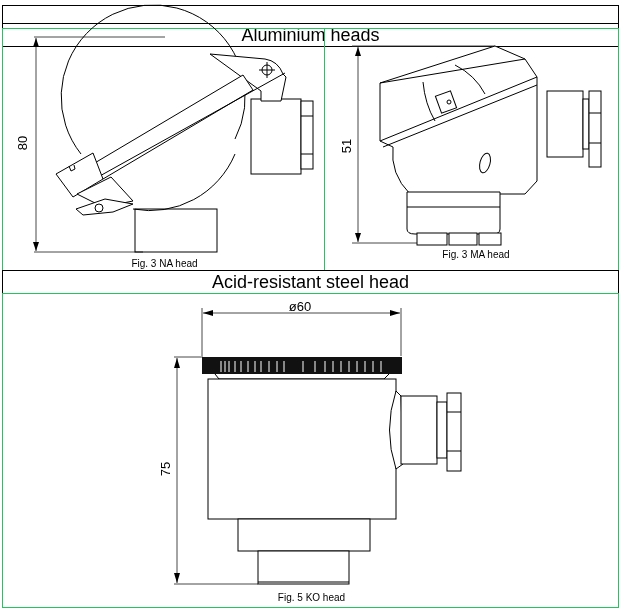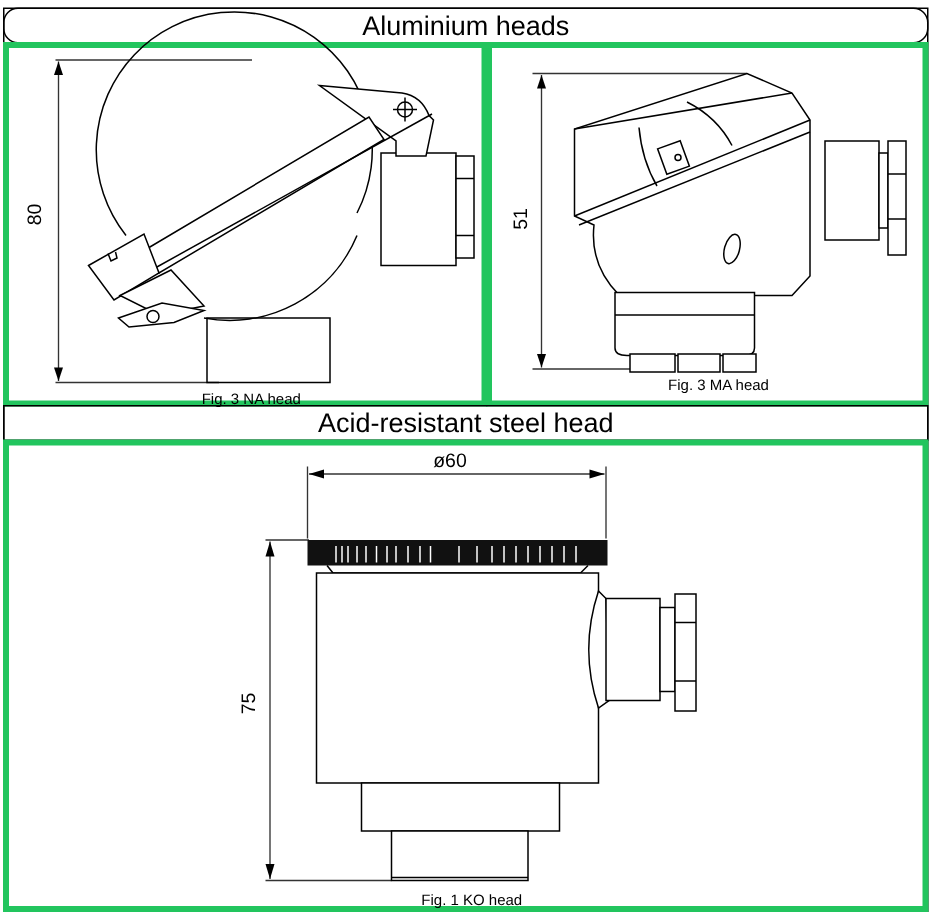--- a/index.html
+++ b/index.html
@@ -1,32 +1,32 @@
 <!DOCTYPE html>
 <html><head>
 <meta charset="utf-8">
 <style>
   html, body { margin:0; padding:0; background:#ffffff; }
   body { width:622px; height:613px; position:relative; overflow:hidden; font-family:"Liberation Sans", sans-serif; color:#000; }
   .frame { position:absolute; left:2px; top:5px; width:617px; height:603px; border:1px solid #000; box-sizing:border-box; }
   .hdr { position:absolute; left:2px; width:617px; height:24px; box-sizing:border-box; border:1px solid #000; text-align:center; font-size:18px; line-height:22px; }
-  .cell { position:absolute; box-sizing:border-box; border:4px solid #22c55e; }
+  .cell { position:absolute; box-sizing:border-box; border:1px solid #22c55e; }
   .cap { position:absolute; font-size:10px; text-align:center; line-height:12px; }
   svg { position:absolute; left:0; top:0; overflow:visible; }
   svg .ln { stroke:#000; fill:none; stroke-width:1; }
   svg .dim { stroke:#333; fill:none; stroke-width:0.9; }
   svg .fw { fill:#fff; stroke:#000; stroke-width:1; }
   svg text { font-family:"Liberation Sans", sans-serif; font-size:13px; fill:#000; }
 </style>
 </head>
 <body>
 
 <div class="frame"></div>
 
-<div class="hdr" style="top:5px;border-radius:10px;">Aluminium heads</div>
+<div class="hdr" style="top:23px;">Aluminium heads</div>
 
 <div class="cell" style="left:2px; top:28px; width:323px; height:243px;">
   <svg width="323" height="243">
 
     <line class="dim" x1="31" y1="8" x2="162" y2="8"></line>
     <line class="dim" x1="31" y1="223" x2="140" y2="223"></line>
     <line class="dim" x1="33" y1="9" x2="33" y2="222"></line>
     <polygon points="33,9 30,18 36,18" fill="#000"></polygon>
     <polygon points="33,222 30,213 36,213" fill="#000"></polygon>
 
@@ -146,18 +146,18 @@
     <rect class="fw" x="398" y="102" width="36" height="68"></rect>
     <rect class="fw" x="434" y="108" width="10" height="56"></rect>
     <rect class="fw" x="444" y="99" width="14" height="78"></rect>
     <line class="ln" x1="444" y1="118" x2="458" y2="118"></line>
     <line class="ln" x1="444" y1="157" x2="458" y2="157"></line>
 
     <rect class="fw" x="235" y="225" width="132" height="32"></rect>
     <rect class="fw" x="255" y="257" width="91" height="33"></rect>
     <line class="ln" x1="255" y1="288" x2="346" y2="288"></line>
   </svg>
-  <div class="cap" style="left:0; width:617px; top:298px;">Fig. 1 KO head</div>
+  <div class="cap" style="left:0; width:617px; top:298px;">Fig. 5 KO head</div>
 </div>
 <svg style="left:0; top:0;" width="622" height="613">
   <text x="300" y="311" text-anchor="middle">ø60</text>
   <text transform="translate(170,469) rotate(-90)" text-anchor="middle">75</text>
 </svg>
 
 </body></html>

